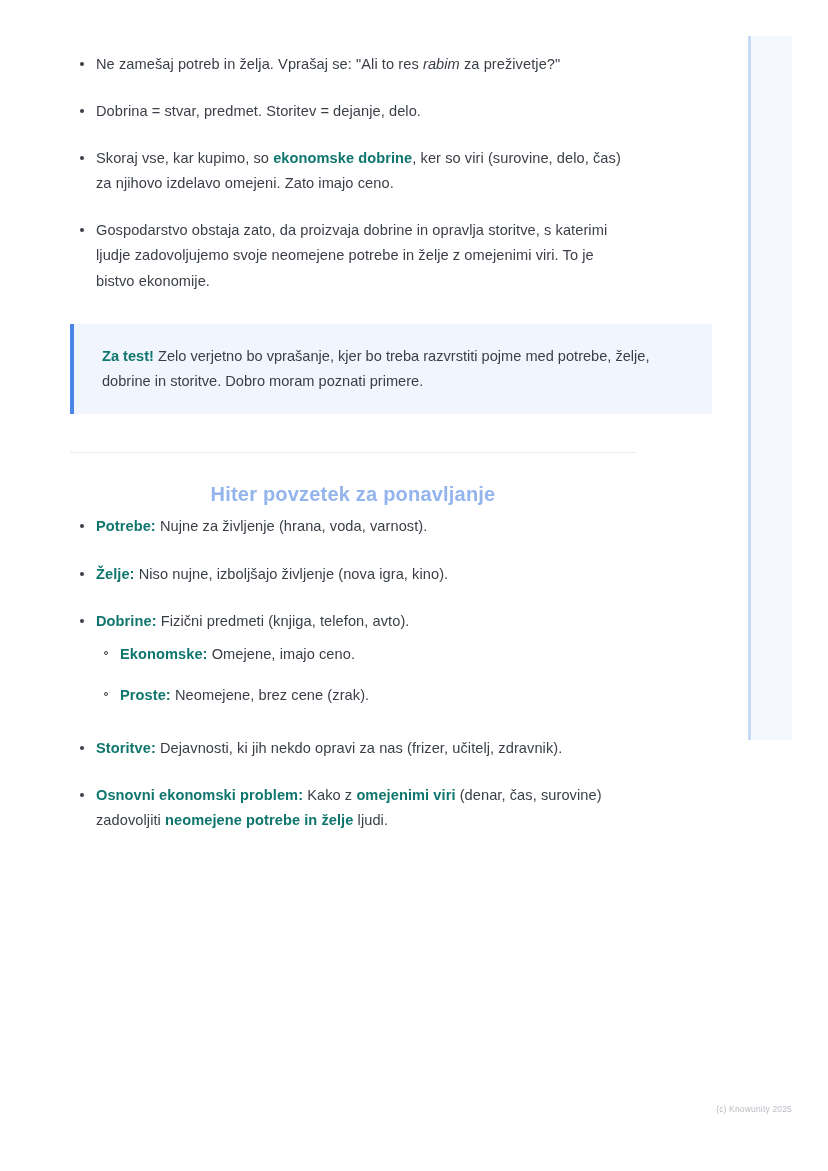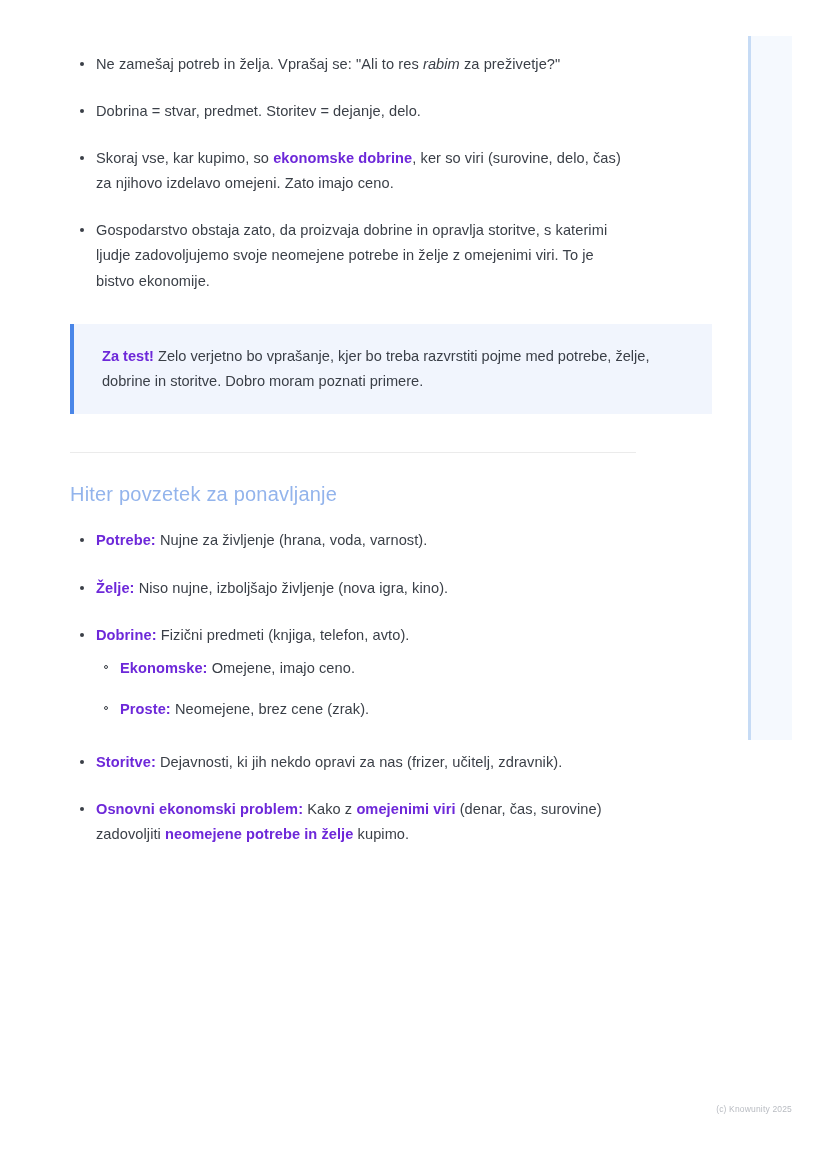--- a/index.html
+++ b/index.html
@@ -92,21 +92,21 @@
     left: 8px;
     top: 9px;
     width: 4px;
     height: 4px;
     border-radius: 50%;
     border: 1px solid #3a3f47;
     background: transparent;
     box-sizing: border-box;
   }
 
-  b, strong { font-weight: 700; color: #6d28d9; }
+  b, strong { font-weight: 700; color: #0f766e; }
   i, em { font-style: italic; }
 
   
   .callout {
     margin-top: 30px;
     background: #f1f5fd;
     border-left: 4px solid #4a86e8;
     padding: 20px 24px 20px 28px;
     box-sizing: border-box;
     width: 642px;
@@ -121,25 +121,26 @@
   
   .divider {
     margin-top: 38px;
     height: 1px;
     background: #ebebeb;
     width: 566px;
   }
 
   
   .section-heading {
-    margin: 30px 0 22px 0;
+    margin: 30px 0 8px 0;
     font-size: 20px;
-    font-weight: 400;
+    font-weight: 700;
     color: #93b4ec;
     letter-spacing: .01em;
+    text-align: center;
   }
 
   .summary-list > li { margin-bottom: 16px; }
   .summary-list > li.spaced-top { margin-top: 28px; }
 
   
   .footer {
     position: absolute;
     right: 36px;
     top: 1104px;
@@ -195,21 +196,21 @@
           </li>
           <li>
             <b>Proste:</b><span> Neomejene, brez cene (zrak).</span>
           </li>
         </ul>
       </li>
       <li class="spaced-top">
         <b>Storitve:</b><span> Dejavnosti, ki jih nekdo opravi za nas (frizer, učitelj, zdravnik).</span>
       </li>
       <li>
-        <b>Osnovni ekonomski problem:</b><span> Kako z </span><b>omejenimi viri</b><span> (denar, čas, surovine) zadovoljiti </span><b>neomejene potrebe in želje</b><span> kupimo.</span>
+        <b>Osnovni ekonomski problem:</b><span> Kako z </span><b>omejenimi viri</b><span> (denar, čas, surovine) zadovoljiti </span><b>neomejene potrebe in želje</b><span> ljudi.</span>
       </li>
     </ul>
 
   </div>
 
   <div class="footer">(c) Knowunity 2025</div>
 
 </div>
 
 </body></html>

